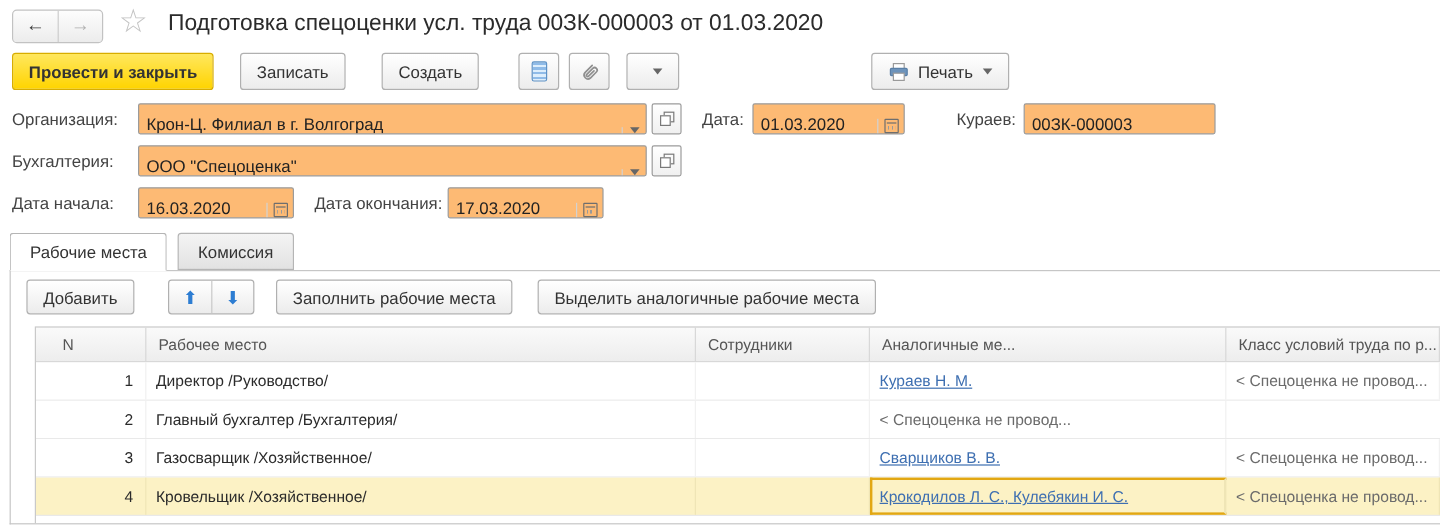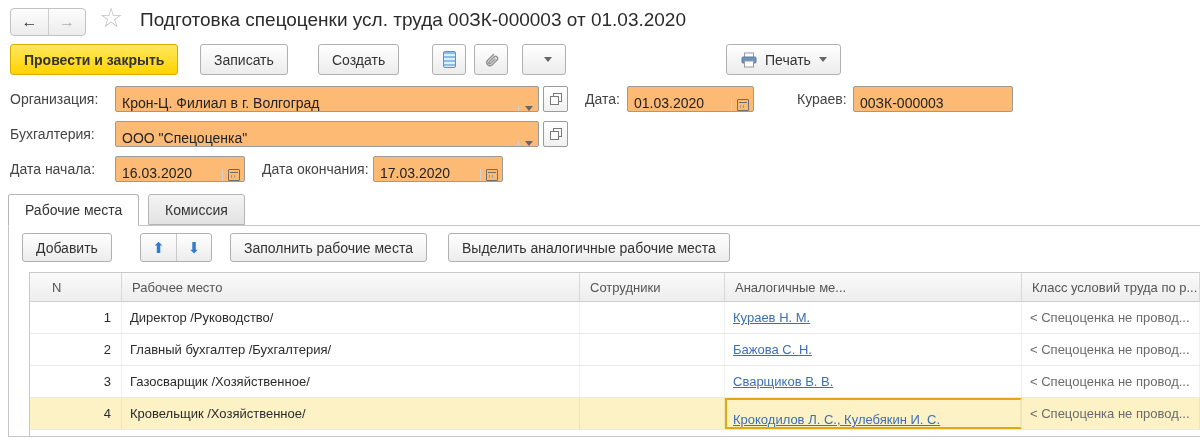--- a/index.html
+++ b/index.html
@@ -78,21 +78,21 @@
     overflow:hidden; white-space:nowrap; }
   .th-n { padding-left:22px; }
   .trow { height:32px; border-bottom:1px solid #e9e9e9; background:#fff; }
   .td { display:flex; align-items:center; padding:0 8px; border-right:1px solid #f1f1f1;
     overflow:hidden; white-space:nowrap; color:#2b2b2b; }
   .td-n { justify-content:flex-end; padding-right:10px; }
   .td-class { color:#6b6b6b; }
   .link { color:#3e6fb1; text-decoration:underline; cursor:pointer; }
   .row-selected { background:#fcf2c5; }
   .row-selected .td { border-right-color:#efe5b6; }
-  .sel-cell { border:2px solid #e2a713; padding:0 6px;align-items:flex-end; }
+  .sel-cell { border:2px solid #e2a713; padding:0 6px; }
   svg { display:block; }
 </style>
 </head>
 <body>
 
 <div class="nav-group">
   <div class="nav-btn nav-back">←</div>
   <div class="nav-btn nav-fwd">→</div>
 </div>
 <div class="star">☆</div>
@@ -203,23 +203,20 @@
       <div class="td">
           <span class="link">Кураев Н. М.</span>
         </div>
       <div class="td td-class">&lt; Спецоценка не провод...</div>
     </div>
 
     <div class="trow">
       <div class="td td-n">2</div>
       <div class="td">Главный бухгалтер /Бухгалтерия/</div>
       <div class="td"></div>
-      <div class="td">
-          <span class="link">Бажова С. Н.</span>
-        </div>
       <div class="td td-class">&lt; Спецоценка не провод...</div>
     </div>
 
     <div class="trow">
       <div class="td td-n">3</div>
       <div class="td">Газосварщик /Хозяйственное/</div>
       <div class="td"></div>
       <div class="td">
           <span class="link">Сварщиков В. В.</span>
         </div>

